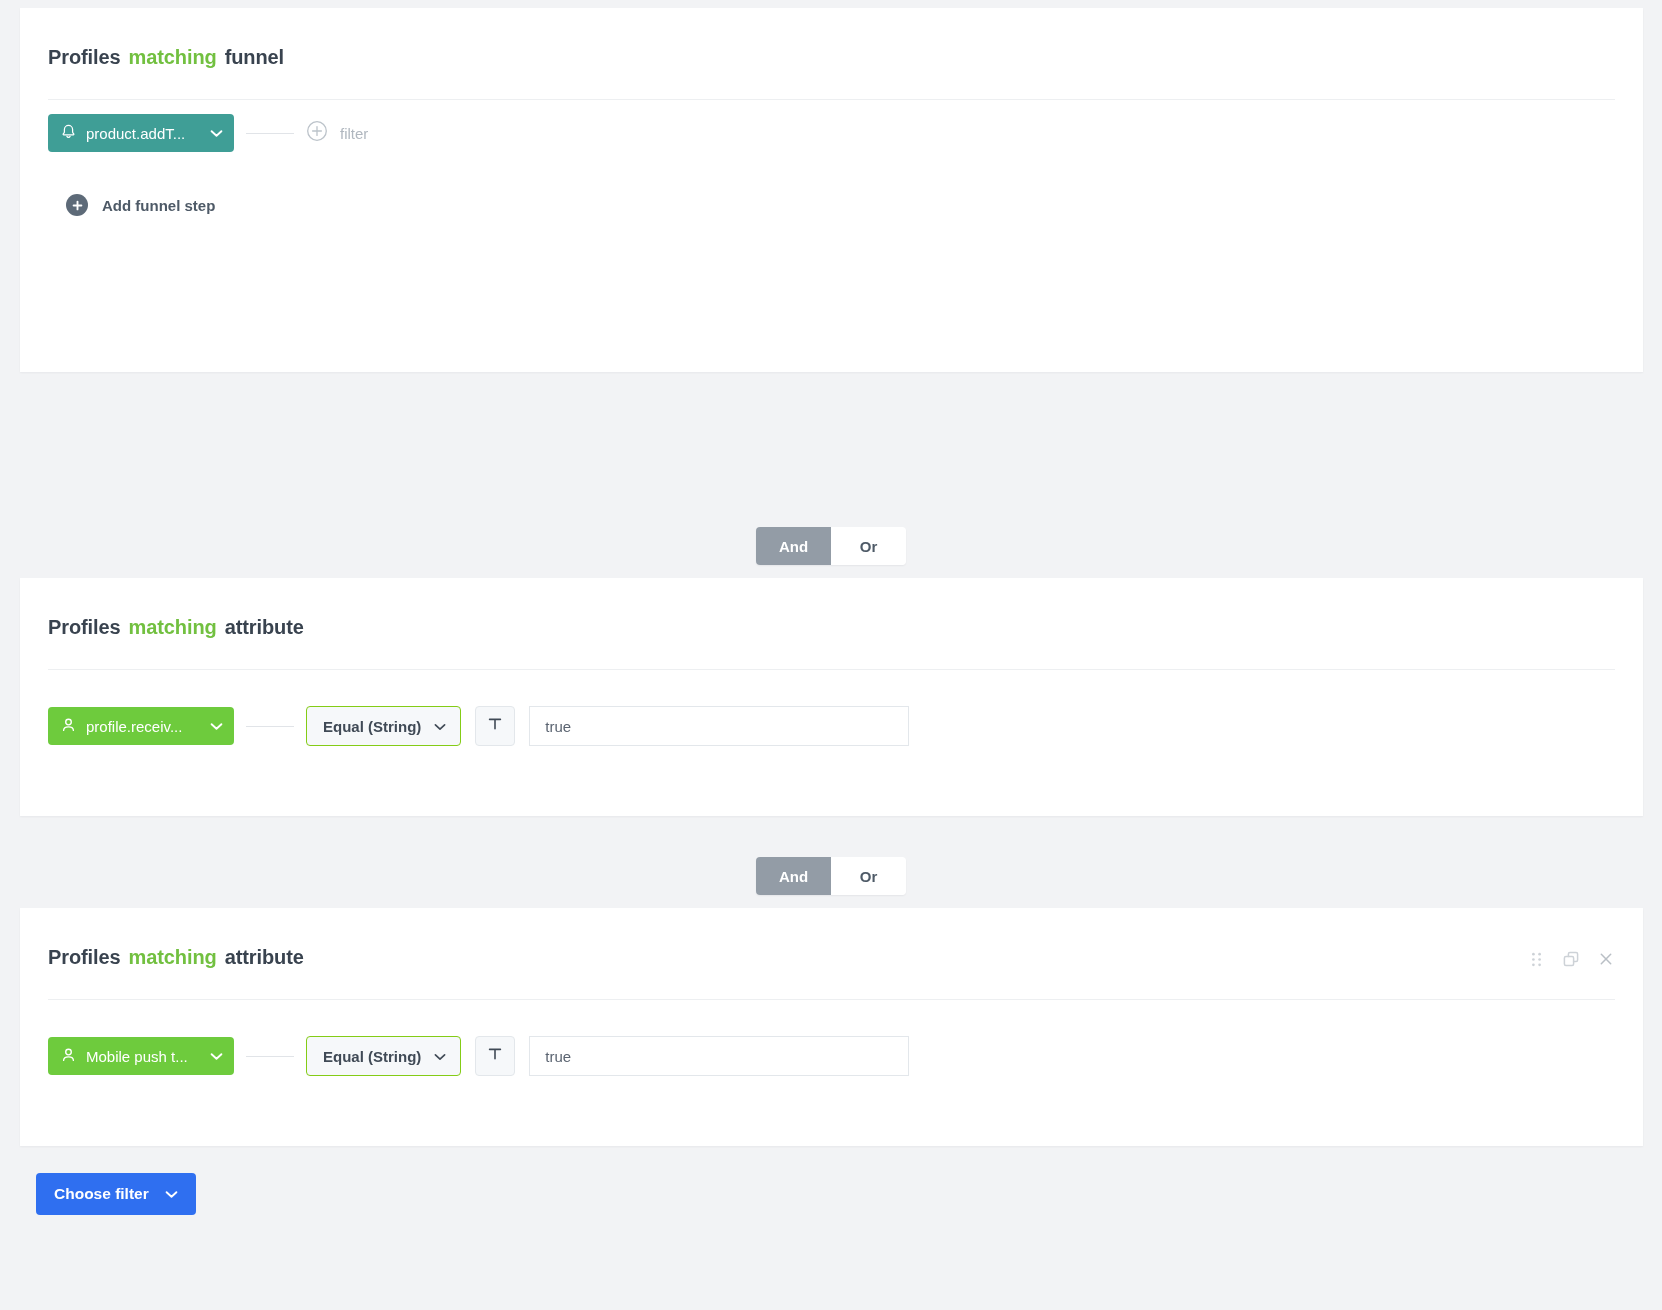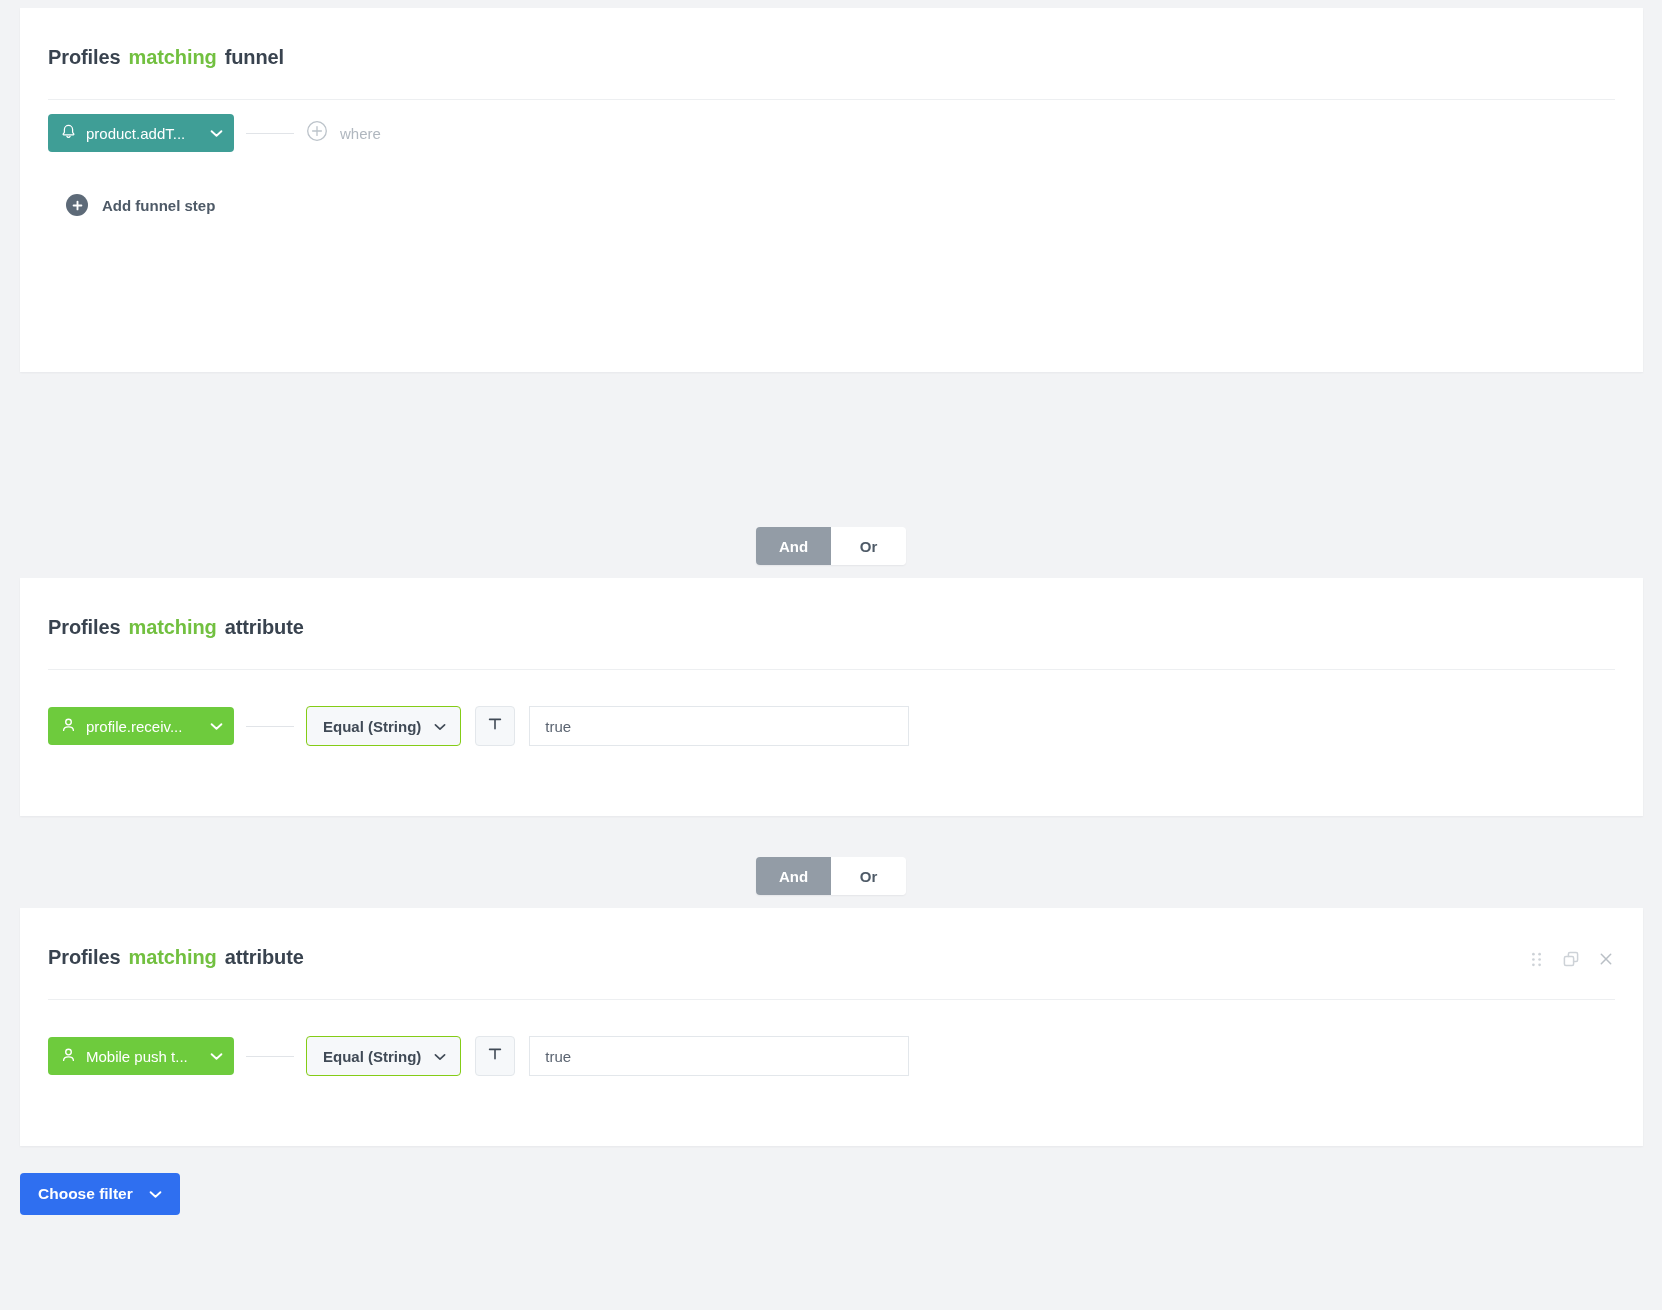--- a/index.html
+++ b/index.html
@@ -222,21 +222,21 @@
     font-size: 15px;
     color: #5b6471;
     font-family: "Liberation Sans", sans-serif;
     outline: none;
   }
   .value-input::placeholder { color: #a9b0b8; }
 
   
   .choose-filter {
     position: absolute;
-    left: 20px;
+    left: 36px;
     height: 42px;
     background: #2f6ff0;
     border-radius: 4px;
     display: inline-flex;
     align-items: center;
     gap: 16px;
     padding: 0 18px;
     cursor: pointer;
     border: none;
   }
@@ -279,21 +279,21 @@
 
         <div class="connector"></div>
 
         <div class="where-group">
           <span>
             <svg width="22" height="22" viewBox="0 0 22 22" fill="none">
               <circle cx="11" cy="11" r="9.3" stroke="#bcc3ca" stroke-width="1.3"></circle>
               <path d="M11 6.6v8.8M6.6 11h8.8" stroke="#bcc3ca" stroke-width="1.3" stroke-linecap="round"></path>
             </svg>
           </span>
-          <span class="where-text">where</span>
+          <span class="where-text">filter</span>
         </div>
       </div>
 
       <div class="add-step">
         <span class="add-step-dot">
           <svg width="11" height="11" viewBox="0 0 11 11" fill="none">
             <path d="M5.5 1.6v7.8M1.6 5.5h7.8" stroke="#ffffff" stroke-width="1.9" stroke-linecap="round"></path>
           </svg>
         </span>
         <span class="add-step-label">Add funnel step</span>

